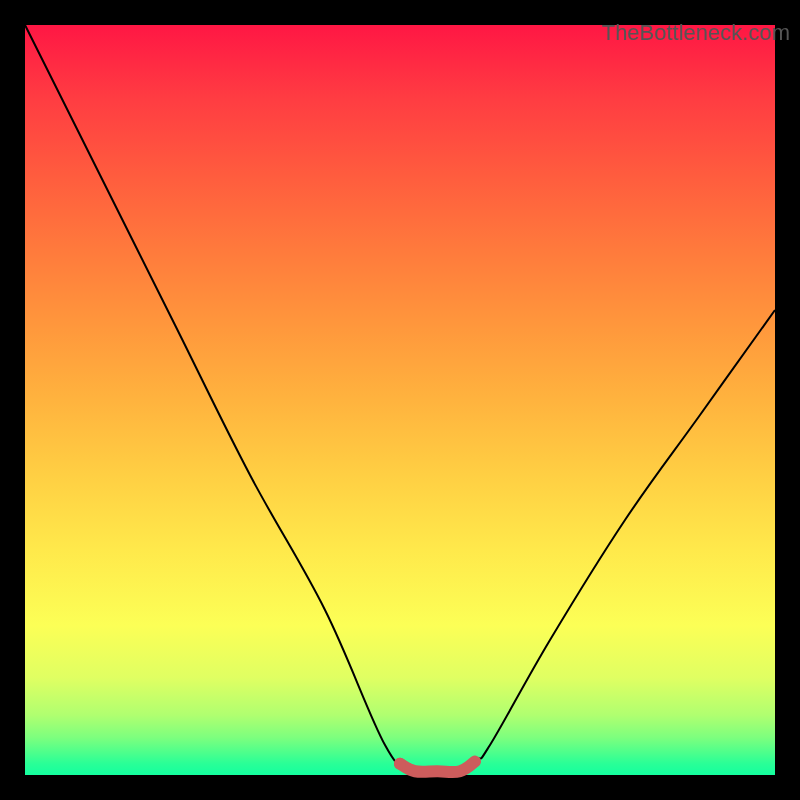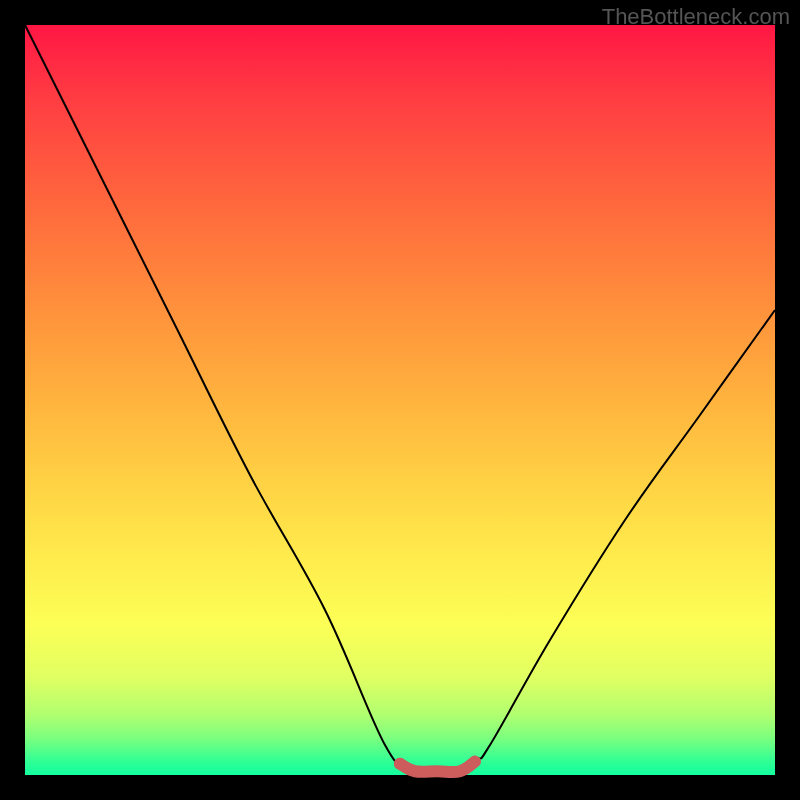--- a/index.html
+++ b/index.html
@@ -34,21 +34,21 @@
       #e0ff62 87%,
       #b0ff70 92%,
       #7dff7e 95%,
       #4dff8c 97%,
       #29ff97 98.5%,
       #14ff9f 100%
     );
   }
   .attribution {
     position: absolute;
-    top: 4px;
+    top: 20px;
     right: 10px;
     font-family: Arial, Helvetica, sans-serif;
     font-size: 22px;
     color: #555;
     font-weight: 500;
   }
   svg.curve {
     position: absolute;
     left: 0;
     top: 0;

